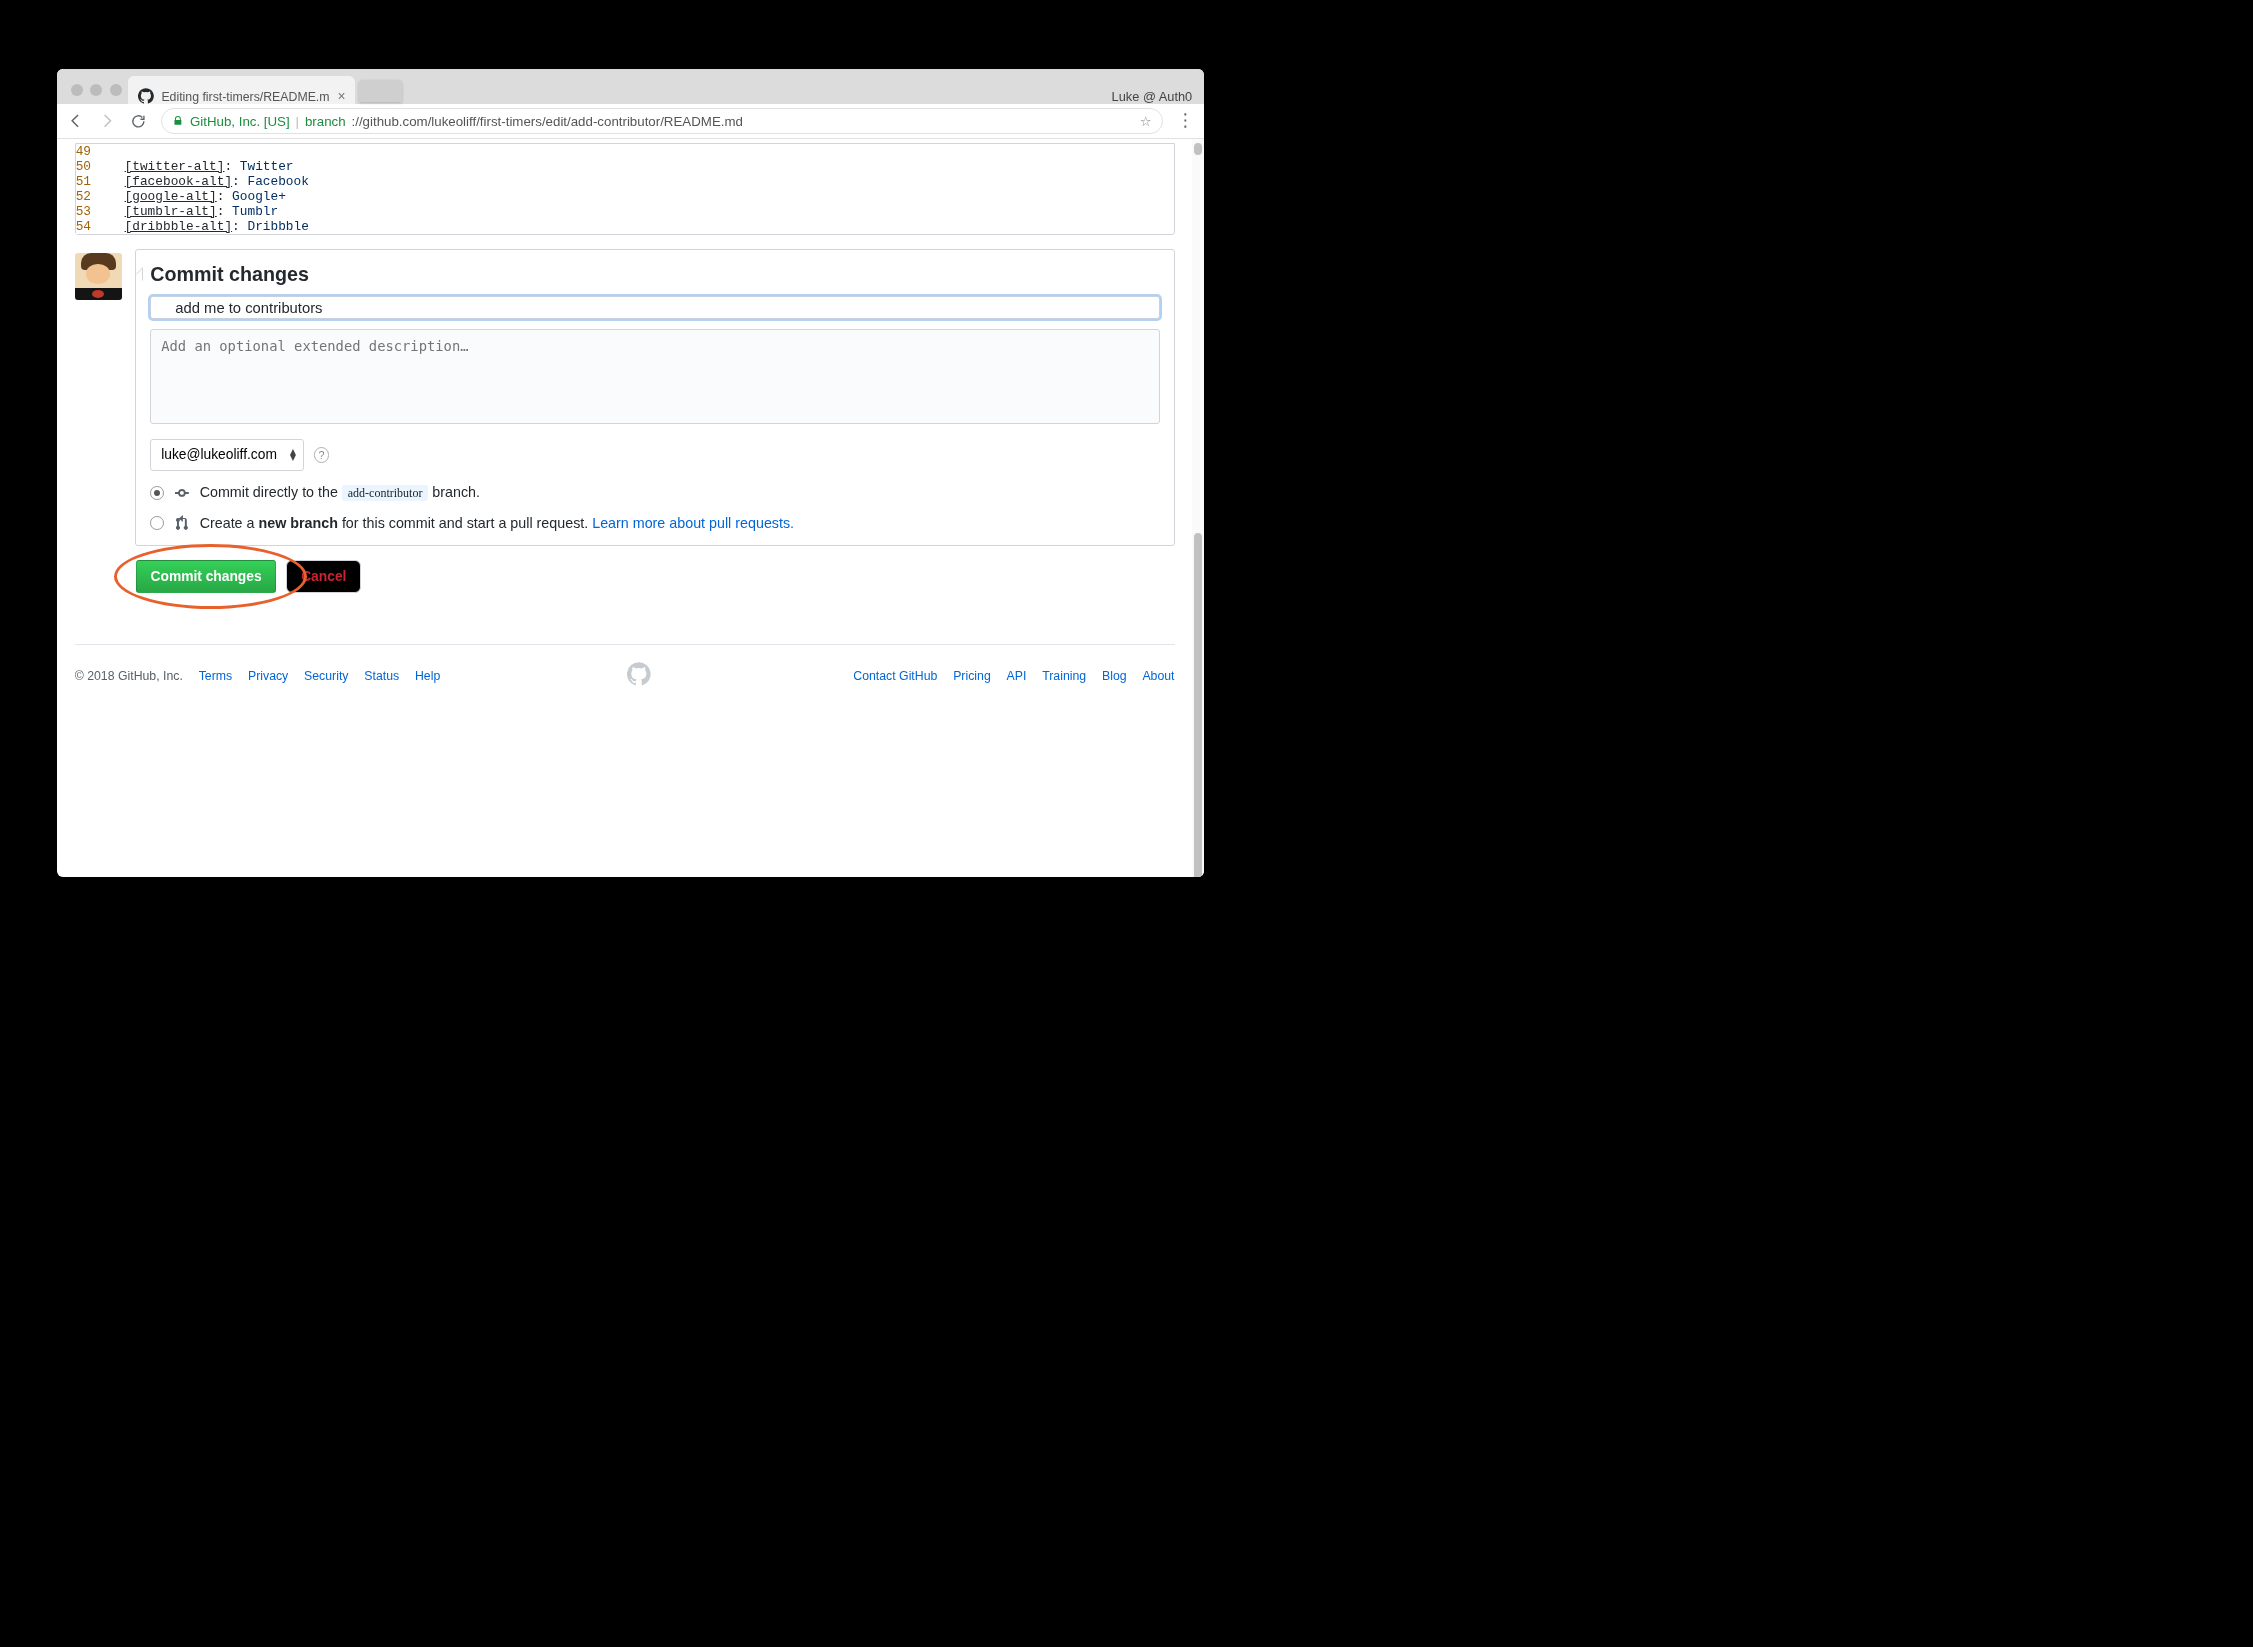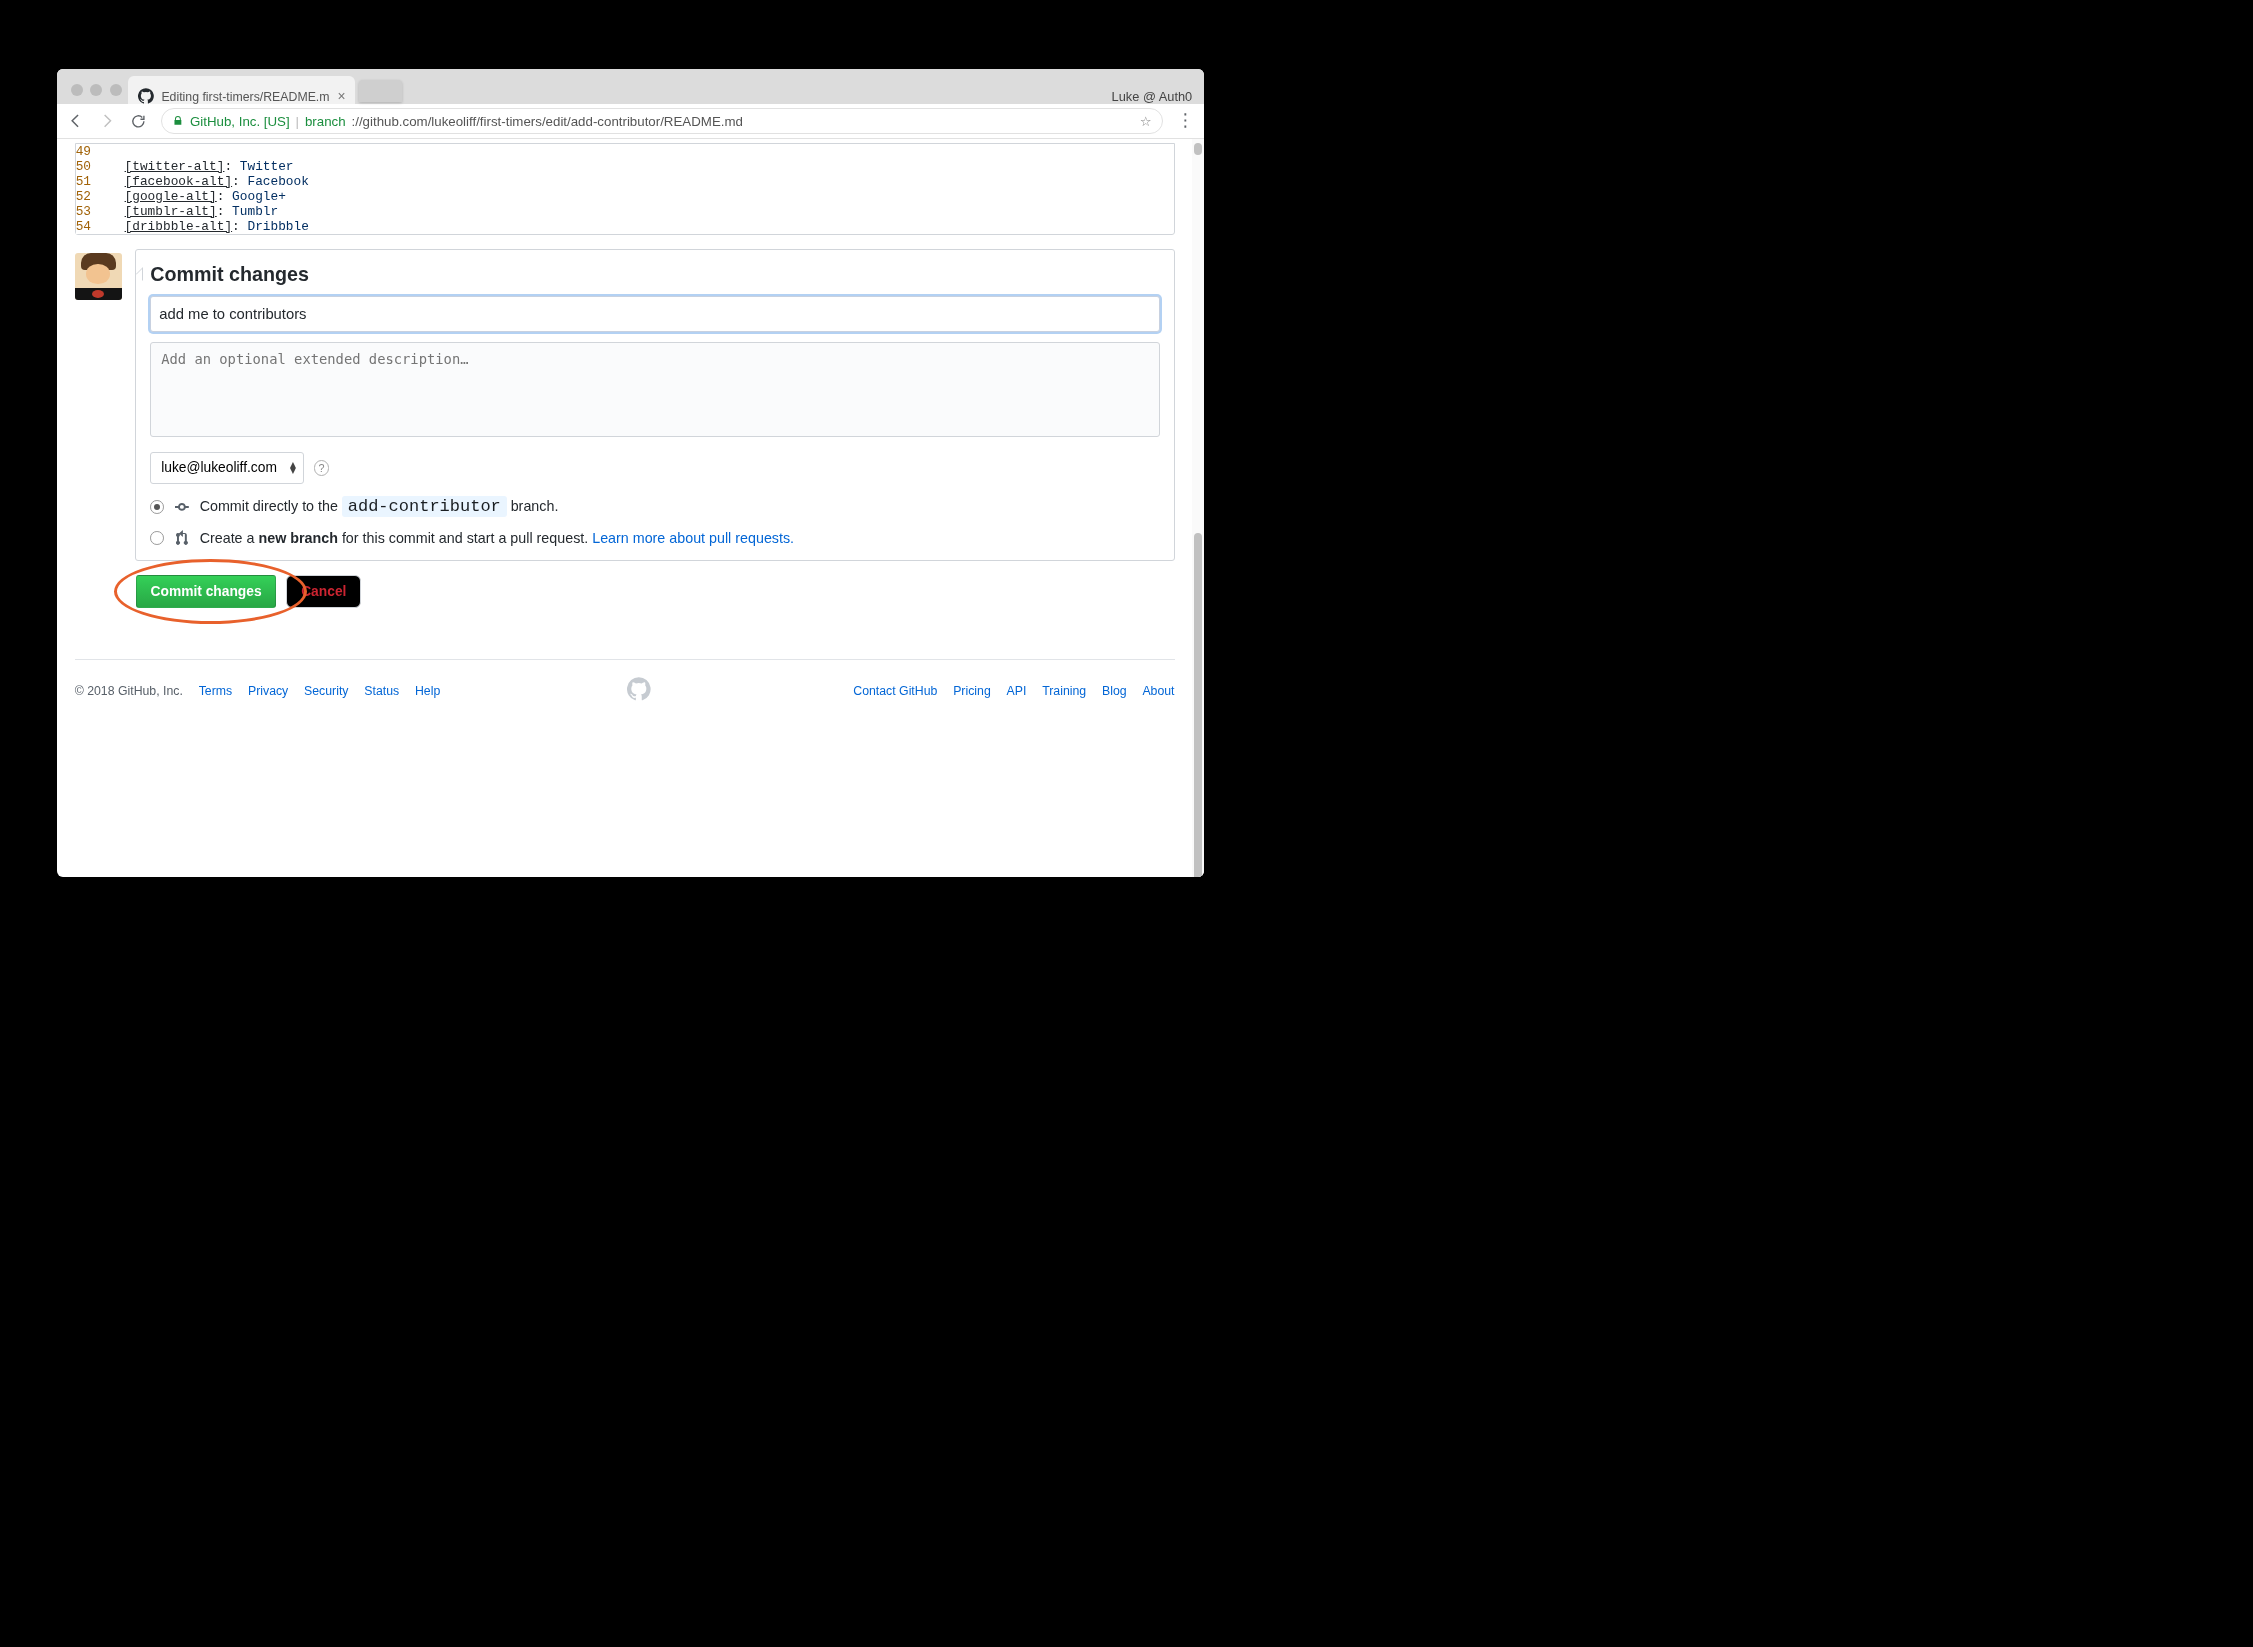--- a/index.html
+++ b/index.html
@@ -85,43 +85,43 @@
     .commit-box::before {
       content:""; position:absolute; left:-7.9px; top:17.7px;
       border:7.9px solid transparent; border-right-color:#d1d5da;
     }
     .commit-box::after {
       content:""; position:absolute; left:-6.5px; top:19px;
       border:6.5px solid transparent; border-right-color:#fff;
     }
     .commit-box h2 { font-size:19.7px; font-weight:600; margin-bottom:9.9px; }
     .in-summary {
-      width:100%; height:36px; border:1px solid #c8d1e0; border-radius:3px;
-      padding:0 8px; font-size:14.8px; color:#24292e;
+      width:100%; height:23px; border:1px solid #c8d1e0; border-radius:3px;
+      padding:0 24px; font-size:14.8px; color:#24292e;
       box-shadow:0 0 0 2px rgba(3,102,214,.3); outline:none;
     }
     .in-desc {
       width:100%; height:95px; margin-top:9.9px;
       border:1px solid #d1d5da; border-radius:3px;
       background:#fafbfc; padding:7.9px 9.9px; font-size:13.8px; color:#586069;
       resize:none;
     }
     .email-row { display:flex; align-items:center; gap:9.9px; margin-top:11.8px; }
     .email-sel { height:31.5px; border:1px solid #d1d5da; border-radius:3px; background:#fff;
       padding:0 25.6px 0 9.9px; font-size:13.8px; appearance:none; position:relative; }
     .sel-wrap { position:relative; display:inline-block; }
     .sel-wrap .caret { position:absolute; right:7.9px; top:50%; transform:translateY(-50%); font-size:11.8px; color:#444; pointer-events:none; display:flex; flex-direction:column; line-height:5.9px; }
     .help-ico { width:15.8px; height:15.8px; border:1px solid #b0b0b0; border-radius:50%;
       display:flex; align-items:center; justify-content:center; font-size:10.8px; color:#888; }
     .radio-row { display:flex; align-items:center; gap:9.9px; margin-top:13.8px; font-size:14.3px; }
     .radio { width:13.8px; height:13.8px; border:1px solid #999; border-radius:50%; display:inline-flex; align-items:center; justify-content:center; flex-shrink:0; }
     .radio.checked::after { content:""; width:5.9px; height:5.9px; border-radius:50%; background:#555; }
     .mini-ico { width:15.8px; height:15.8px; display:inline-flex; align-items:center; justify-content:center; color:#586069; }
     .branchcode { background:#eaf5ff; border-radius:3px; padding:1px 5.9px;
-      font-family:Liberation Mono, monospace; font-size:17px; color:#1b1f23; }
+      font-family:Liberation Serif, serif; font-size:12px; color:#1b1f23; }
     .radio-row a { color:#0366d6; text-decoration:none; }
     
     .action-row { display:flex; align-items:center; gap:9.9px; margin-top:13.8px; position:relative; }
     .btn-commit {
       background:linear-gradient(#34d058,#28a745);
       border:1px solid rgba(27,31,35,.2);
       color:#fff; font-weight:600; font-size:13.8px;
       height:33px; padding:0 13.8px; border-radius:3px;
     }
     .btn-cancel {

